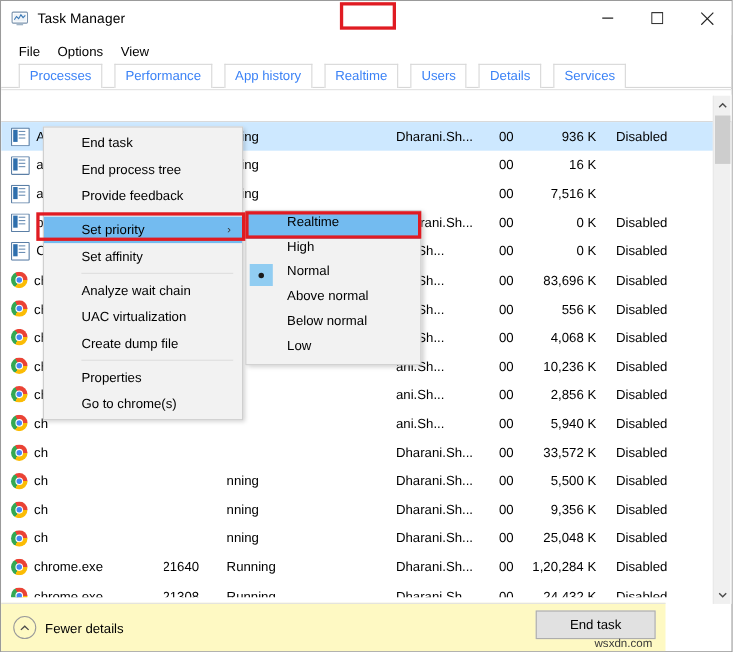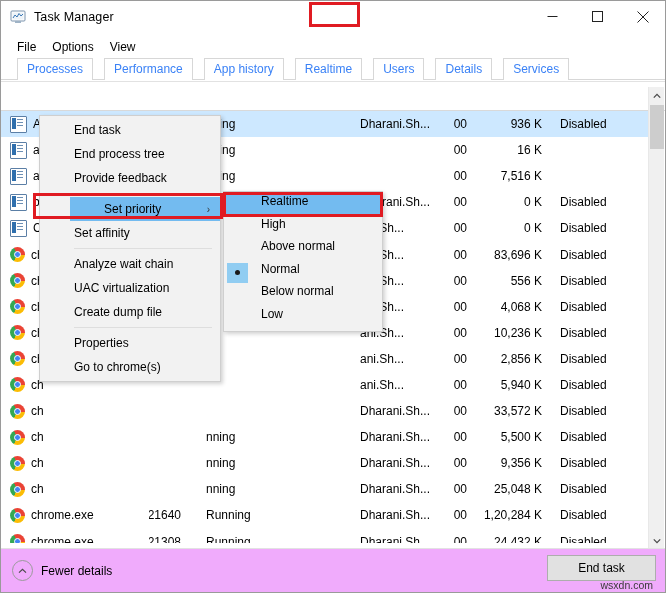--- a/index.html
+++ b/index.html
@@ -255,22 +255,22 @@
     position: absolute;
     left: 1px; top: 18px;
     width: 14px; height: 44px;
     background: #cdcdcd;
   }
 
   
   #bottombar {
     position: absolute;
     left: 0; bottom: 0;
-    width: 664px; height: 44px;
-    background: #f0abfc;
+    width: 604px; height: 44px;
+    background: #fef9c3;
     border-top: 1px solid #e2e2e2;
     box-sizing: border-box;
   }
   #fewer-details {
     position: absolute;
     left: 11px; top: 11px;
     display: flex;
     align-items: center;
     font-size: 12px;
   }
@@ -320,21 +320,20 @@
     display: flex;
     align-items: center;
     padding-left: 34px;
     font-size: 12px;
     color: #000;
     position: relative;
     box-sizing: border-box;
   }
   .mi.highlight {
     background: #73bbf0;
-    margin-left: 30px;
   }
   .mi .arrow {
     position: absolute;
     right: 10px;
     font-size: 10px;
     color: #333;
   }
   .msep {
     height: 1px;
     background: #dedede;
@@ -739,29 +738,29 @@
   <div id="setpriority-highlight"></div>
 
   <div id="submenu">
       <div class="smi highlight">
         <span>Realtime</span>
       </div>
       <div class="smi">
         <span>High</span>
       </div>
       <div class="smi">
-        <span>Above normal</span>
-      </div>
-      <div class="smi">
         <span class="radio-box">
           <span class="radio-dot"></span>
         </span>
         <span>Normal</span>
       </div>
       <div class="smi">
+        <span>Above normal</span>
+      </div>
+      <div class="smi">
         <span>Below normal</span>
       </div>
       <div class="smi">
         <span>Low</span>
       </div>
     </div>
   <div id="realtime-highlight"></div>
 
 </div>
 

